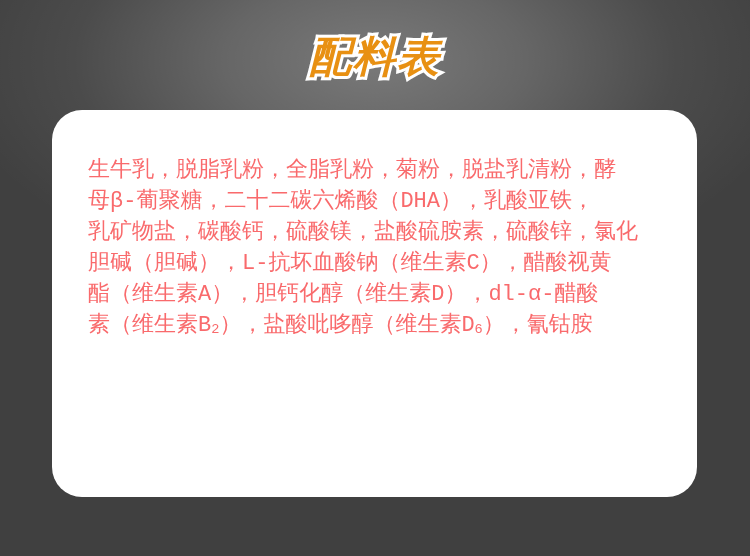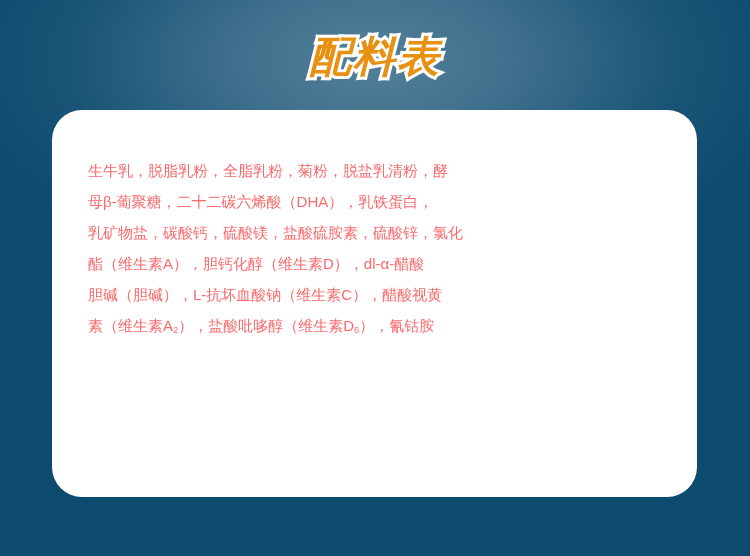--- a/index.html
+++ b/index.html
@@ -75,50 +75,50 @@
   }
 
   
   .ingredients {
     position: absolute;
     left: 88px;
     top: 155px;
     width: 590px;
     z-index: 4;
     color: #f96a6c;
-    font-family: Liberation Sans, sans-serif;
-    font-size: 15px;
+    font-family: Liberation Mono, monospace;
+    font-size: 22px;
     line-height: 31px;
     letter-spacing: 0px;
     white-space: nowrap;
   }
   .ing-line {
     height: 31px;
     white-space: nowrap;
   }
   sub {
     font-size: 0.62em;
     vertical-align: baseline;
     position: relative;
     bottom: -0.18em;
   }
 </style>
 </head>
 <body>
 
-<div id="page" style="background: #0c4a6e;">
+<div id="page" style="background: #404040;">
 
   <div class="title-wrap">
     <div class="title" style="color: rgb(232, 144, 18); -webkit-text-stroke: 6px rgb(255, 255, 255);">配料表</div>
   </div>
 
   <div class="card" style="background: rgb(255, 255, 255);"></div>
 
   <div class="ingredients" style="color: rgb(249, 106, 108);">
       <div class="ing-line"><span>生牛乳，脱脂乳粉，全脂乳粉，菊粉，脱盐乳清粉，酵</span></div>
-      <div class="ing-line"><span>母β-葡聚糖，二十二碳六烯酸（DHA），乳铁蛋白，</span></div>
+      <div class="ing-line"><span>母β-葡聚糖，二十二碳六烯酸（DHA），乳酸亚铁，</span></div>
       <div class="ing-line"><span>乳矿物盐，碳酸钙，硫酸镁，盐酸硫胺素，硫酸锌，氯化</span></div>
+      <div class="ing-line"><span>胆碱（胆碱），L-抗坏血酸钠（维生素C），醋酸视黄</span></div>
       <div class="ing-line"><span>酯（维生素A），胆钙化醇（维生素D），dl-α-醋酸</span></div>
-      <div class="ing-line"><span>胆碱（胆碱），L-抗坏血酸钠（维生素C），醋酸视黄</span></div>
-      <div class="ing-line"><span>素（维生素A</span><sub>2</sub><span>），盐酸吡哆醇（维生素D</span><sub>6</sub><span>），氰钴胺</span></div>
+      <div class="ing-line"><span>素（维生素B</span><sub>2</sub><span>），盐酸吡哆醇（维生素D</span><sub>6</sub><span>），氰钴胺</span></div>
     </div>
 
 </div>
 
 </body></html>

